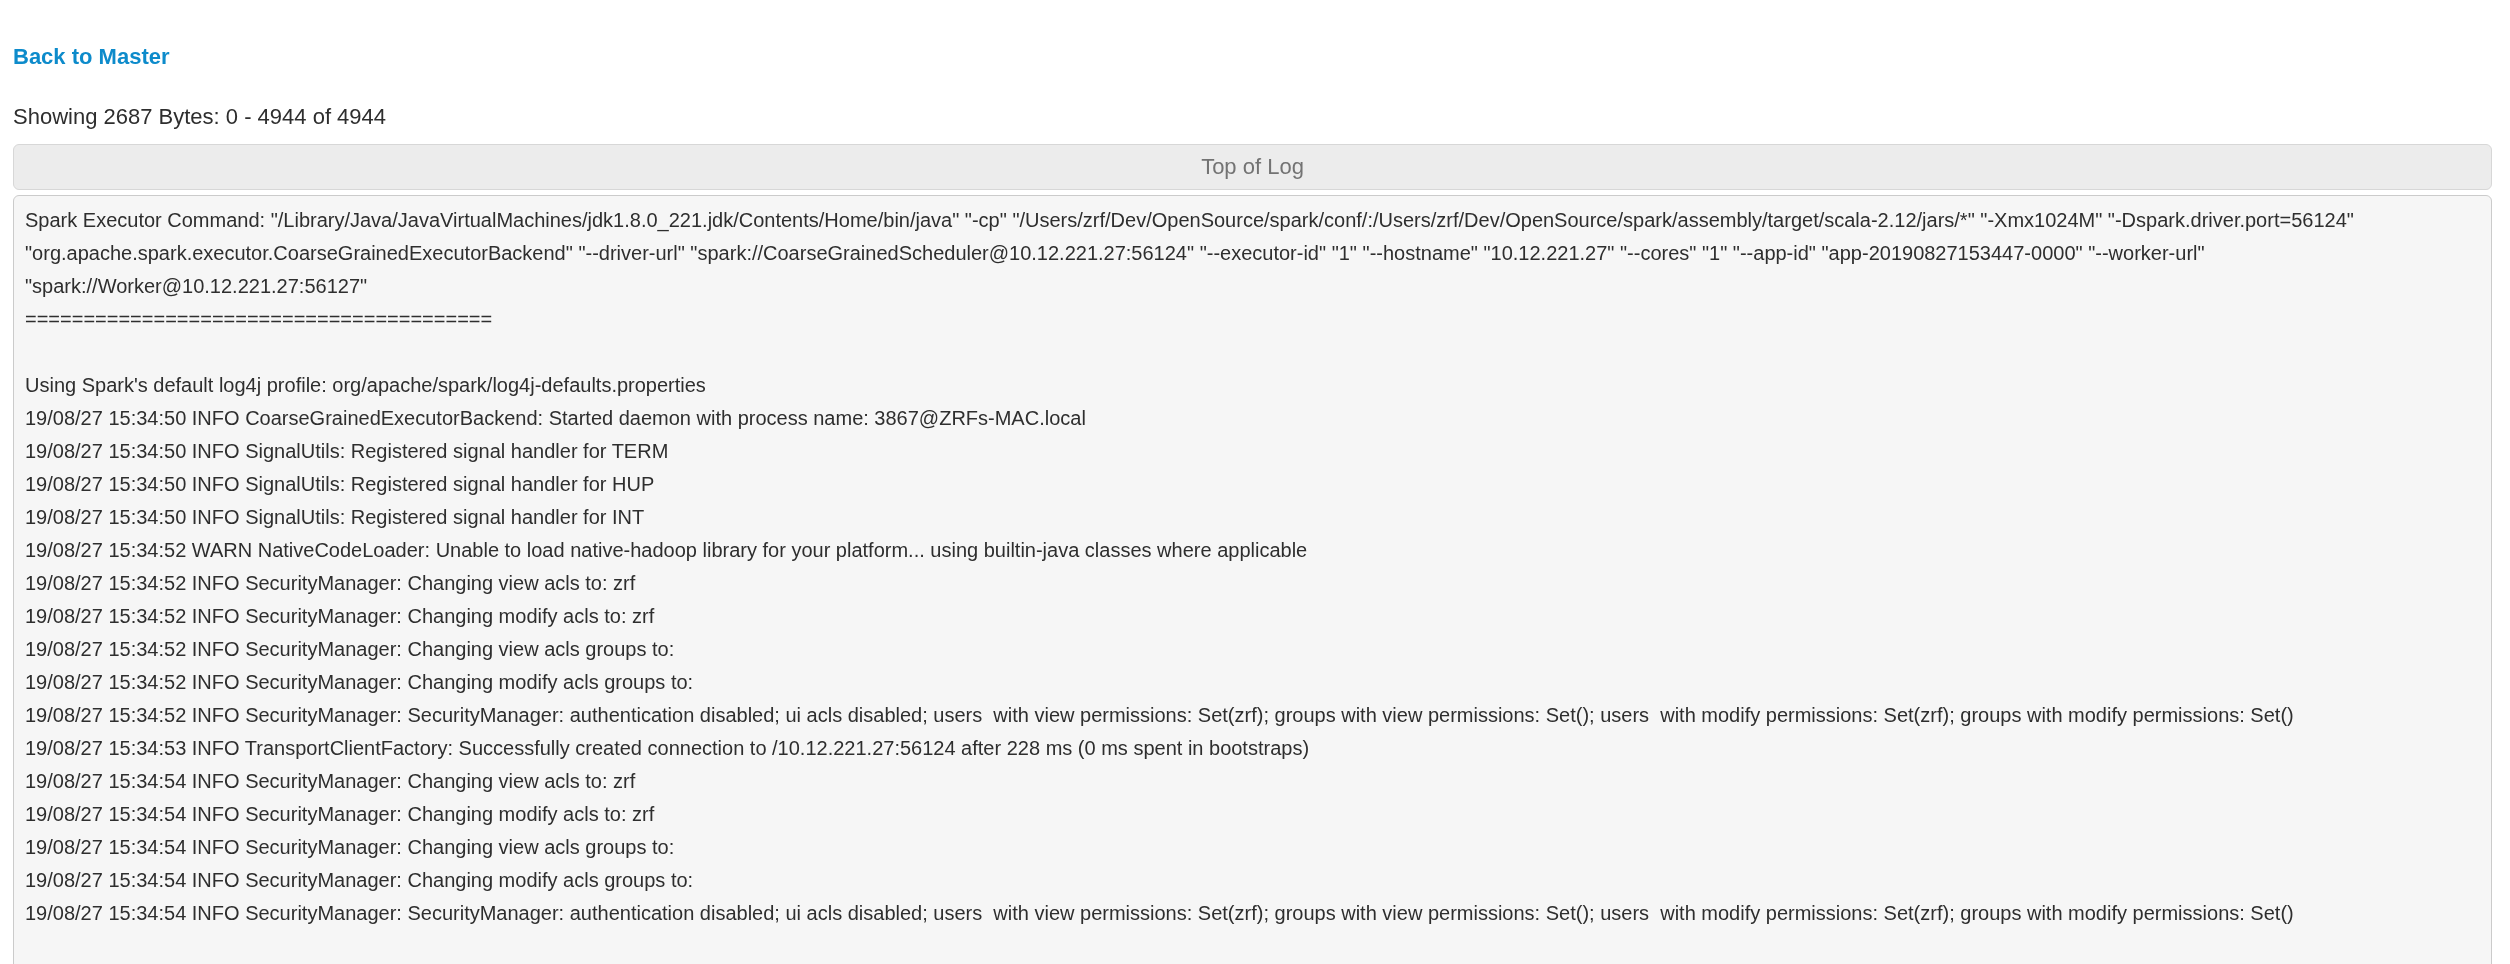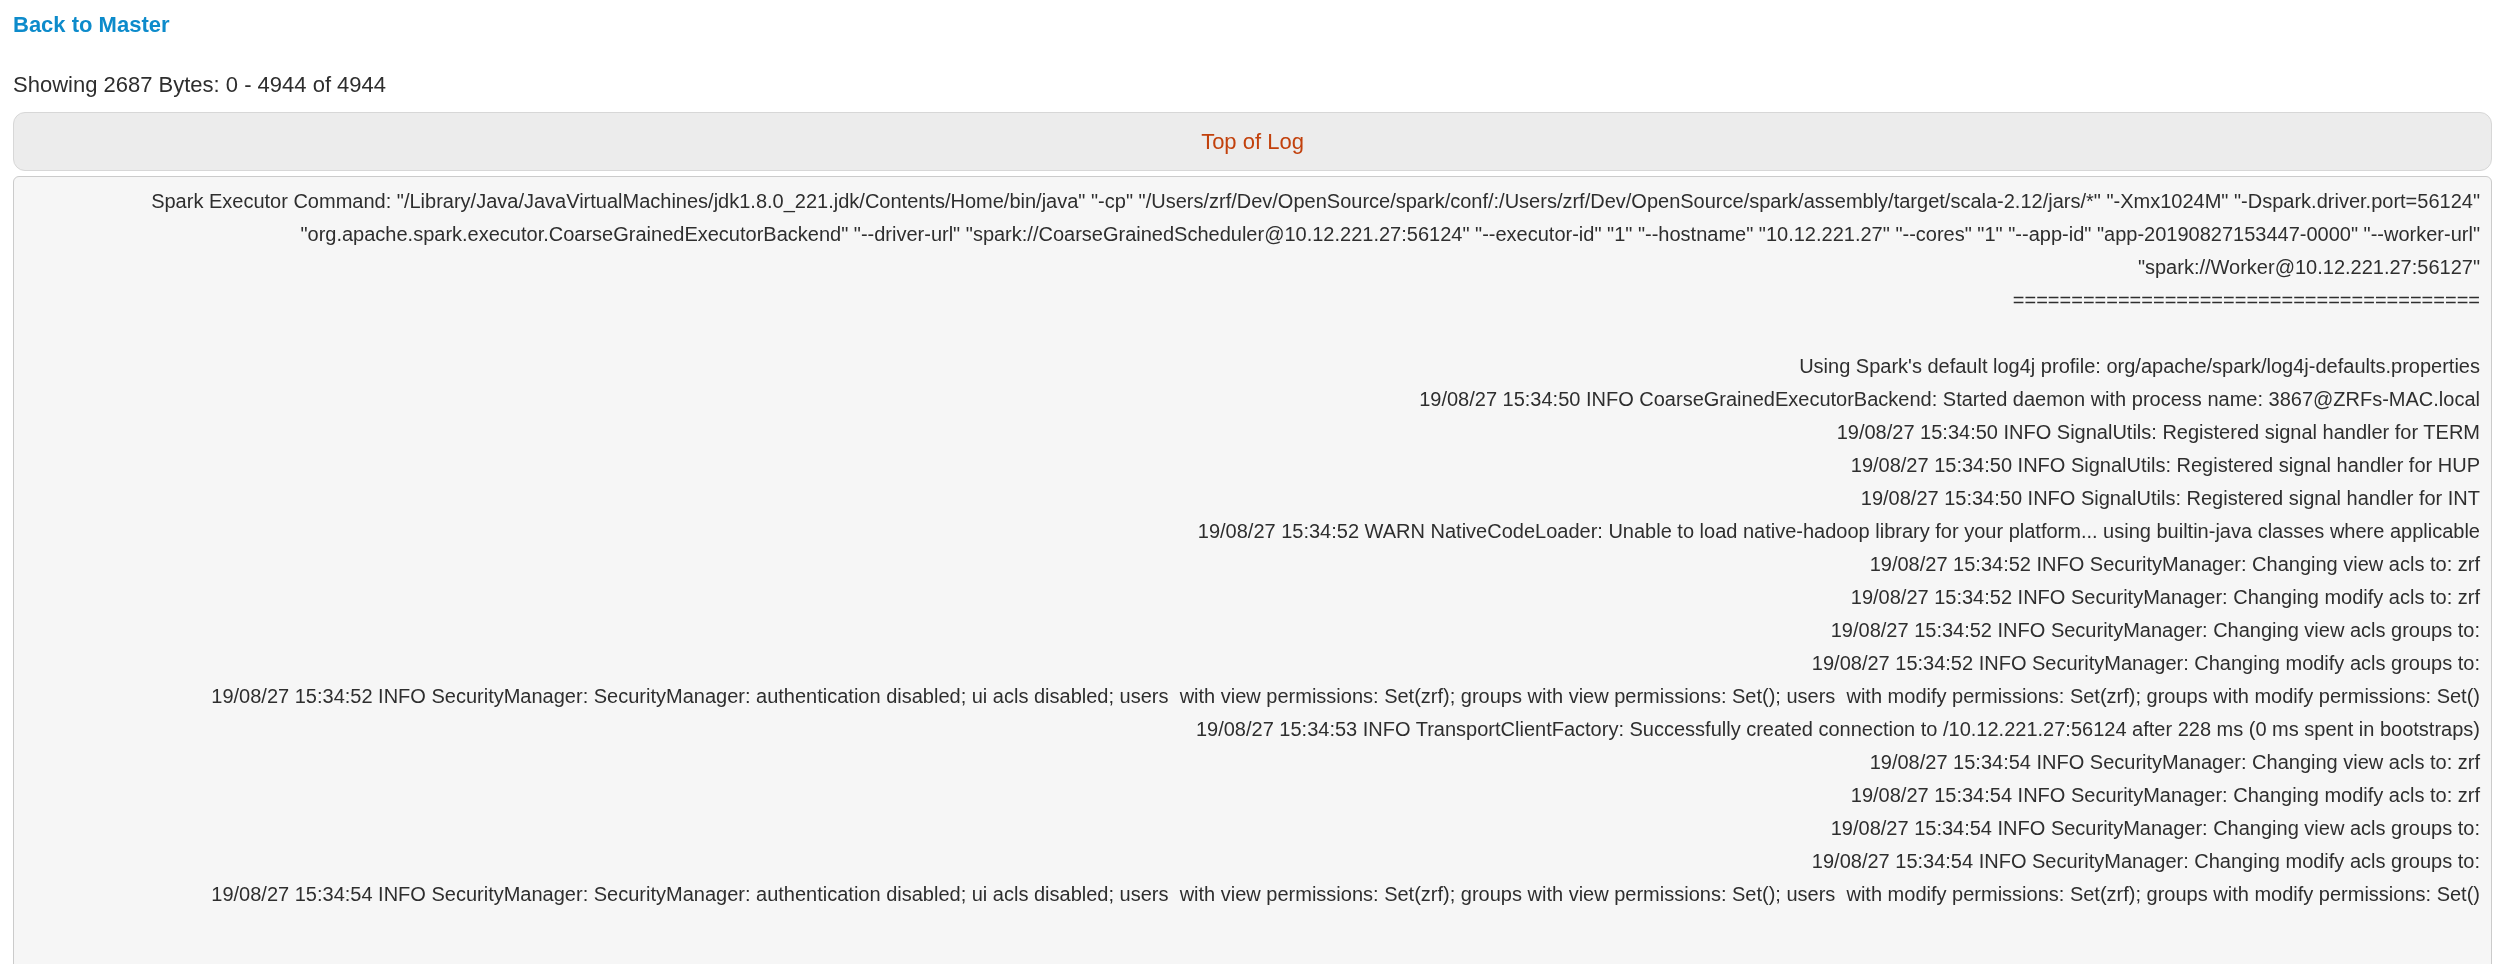--- a/index.html
+++ b/index.html
@@ -14,58 +14,58 @@
     padding: 12px 18px 0 13px;
   }
   .back-link {
     display: inline-block;
     color: #0d8bcb;
     font-weight: bold;
     font-size: 22px;
     line-height: 26px;
     text-decoration: none;
     cursor: pointer;
+    margin-top: 32px;
   }
   .byte-info {
     font-size: 22px;
     line-height: 26px;
     margin: 34px 0 0 0;
     color: #2e2e2e;
   }
   .log-header-bar {
     margin-top: 14px;
-    height: 59px;
+    height: 46px;
     background: #ececec;
     border: 1px solid #d7d7d7;
-    border-radius: 12px;
+    border-radius: 6px;
     display: flex;
     align-items: center;
     justify-content: center;
     font-size: 22px;
-    color: #c2410c;
+    color: #737373;
     cursor: pointer;
     user-select: none;
   }
   .log-box {
     margin-top: 5px;
     background: #f6f6f6;
     border: 1px solid #cbcbcb;
     border-radius: 6px;
     padding: 8px 11px;
     min-height: 1200px;
   }
   .log-text {
     margin: 0;
     font-family: "Liberation Sans", sans-serif;
     font-size: 20px;
     line-height: 33px;
     white-space: pre-wrap;
     word-break: break-word;
     color: #2e2e2e;
-    text-align: right;
   }
 </style>
 </head>
 <body>
 
 
 
 <a class="back-link" href="#">Back to Master</a>
 
 <p class="byte-info">Showing 2687 Bytes: 0 - 4944 of 4944</p>

